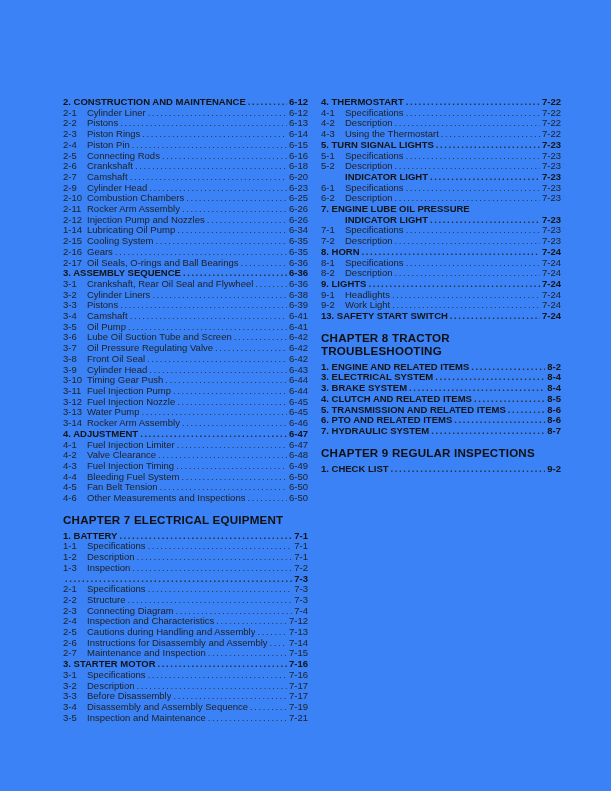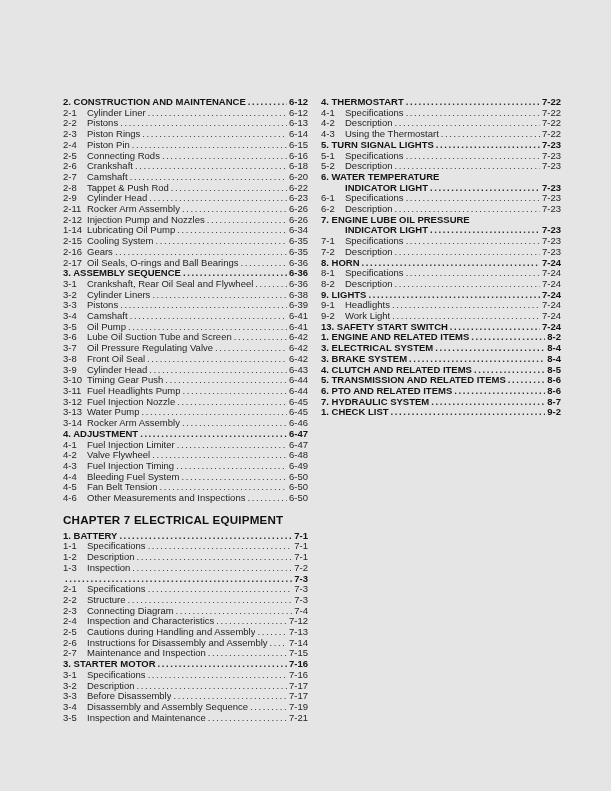--- a/index.html
+++ b/index.html
@@ -1,19 +1,19 @@
 <!DOCTYPE html>
 <html><head>
 <meta charset="utf-8">
 <style>
   * { margin:0; padding:0; box-sizing:border-box; }
   html,body { width:611px; height:791px; }
   body { background:#ffffff; font-family:"Liberation Sans", sans-serif; color:#1f1f1f; }
   .sheet {
-    width:611px; height:791px; background:#e5e5e5;
+    width:611px; height:791px; background:#3b82f6;
     padding:97px 9px 0 63px;
     display:flex; gap:13px; overflow:hidden;
   }
   .col { display:flex; flex-direction:column; }
   .col0 { width:245px; flex:none; }
   .col1 { width:240px; flex:none; }
   .row { display:flex; align-items:baseline; font-size:9.5px; line-height:10.7px; }
   .num { flex:0 0 24px; white-space:nowrap; }
   .lbl { white-space:nowrap; flex:0 1 auto; overflow:hidden; }
   .dots { flex:1 1 0; min-width:4px; overflow:hidden; white-space:nowrap; margin:0 2px; color:#2e2e2e; }
@@ -75,32 +75,32 @@
         <span class="dots"></span>
         <span class="pg">6-18</span>
       </div>
       <div class="row">
         <span class="num">2-7</span>
         <span class="lbl">Camshaft</span>
         <span class="dots"></span>
         <span class="pg">6-20</span>
       </div>
       <div class="row">
-        <span class="num">2-8</span>
-        <span class="lbl">Tappet &amp; Push Rod</span>
-        <span class="dots"></span>
-        <span class="pg">6-22</span>
-      </div>
-      <div class="row">
         <span class="num">2-9</span>
         <span class="lbl">Cylinder Head</span>
         <span class="dots"></span>
         <span class="pg">6-23</span>
       </div>
       <div class="row">
+        <span class="num">2-10</span>
+        <span class="lbl">Combustion Chambers</span>
+        <span class="dots"></span>
+        <span class="pg">6-25</span>
+      </div>
+      <div class="row">
         <span class="num">2-11</span>
         <span class="lbl">Rocker Arm Assembly</span>
         <span class="dots"></span>
         <span class="pg">6-26</span>
       </div>
       <div class="row">
         <span class="num">2-12</span>
         <span class="lbl">Injection Pump and Nozzles</span>
         <span class="dots"></span>
         <span class="pg">6-26</span>
@@ -189,21 +189,21 @@
         <span class="pg">6-43</span>
       </div>
       <div class="row">
         <span class="num">3-10</span>
         <span class="lbl">Timing Gear Push</span>
         <span class="dots"></span>
         <span class="pg">6-44</span>
       </div>
       <div class="row">
         <span class="num">3-11</span>
-        <span class="lbl">Fuel Headlights Pump</span>
+        <span class="lbl">Fuel Injection Pump</span>
         <span class="dots"></span>
         <span class="pg">6-44</span>
       </div>
       <div class="row">
         <span class="num">3-12</span>
         <span class="lbl">Fuel Injection Nozzle</span>
         <span class="dots"></span>
         <span class="pg">6-45</span>
       </div>
       <div class="row">
@@ -224,21 +224,21 @@
         <span class="pg">6-47</span>
       </div>
       <div class="row">
         <span class="num">4-1</span>
         <span class="lbl">Fuel Injection Limiter</span>
         <span class="dots"></span>
         <span class="pg">6-47</span>
       </div>
       <div class="row">
         <span class="num">4-2</span>
-        <span class="lbl">Valve Flywheel</span>
+        <span class="lbl">Valve Clearance</span>
         <span class="dots"></span>
         <span class="pg">6-48</span>
       </div>
       <div class="row">
         <span class="num">4-3</span>
         <span class="lbl">Fuel Injection Timing</span>
         <span class="dots"></span>
         <span class="pg">6-49</span>
       </div>
       <div class="row">
@@ -400,23 +400,20 @@
         <span class="dots"></span>
         <span class="pg">7-23</span>
       </div>
       <div class="row">
         <span class="num">5-2</span>
         <span class="lbl">Description</span>
         <span class="dots"></span>
         <span class="pg">7-23</span>
       </div>
       <div class="row sec">
-        <span class="lbl">6. WATER TEMPERATURE</span>
-      </div>
-      <div class="row sec">
         <span class="lbl sec2indent">INDICATOR LIGHT</span>
         <span class="dots"></span>
         <span class="pg">7-23</span>
       </div>
       <div class="row">
         <span class="num">6-1</span>
         <span class="lbl">Specifications</span>
         <span class="dots"></span>
         <span class="pg">7-23</span>
       </div>
@@ -478,20 +475,21 @@
         <span class="num">9-2</span>
         <span class="lbl">Work Light</span>
         <span class="dots"></span>
         <span class="pg">7-24</span>
       </div>
       <div class="row sec">
         <span class="lbl">13. SAFETY START SWITCH</span>
         <span class="dots"></span>
         <span class="pg">7-24</span>
       </div>
+      <div class="chapter">CHAPTER 8 TRACTOR TROUBLESHOOTING</div>
       <div class="row sec">
         <span class="lbl">1. ENGINE AND RELATED ITEMS</span>
         <span class="dots"></span>
         <span class="pg">8-2</span>
       </div>
       <div class="row sec">
         <span class="lbl">3. ELECTRICAL SYSTEM</span>
         <span class="dots"></span>
         <span class="pg">8-4</span>
       </div>
@@ -513,19 +511,20 @@
       <div class="row sec">
         <span class="lbl">6. PTO AND RELATED ITEMS</span>
         <span class="dots"></span>
         <span class="pg">8-6</span>
       </div>
       <div class="row sec">
         <span class="lbl">7. HYDRAULIC SYSTEM</span>
         <span class="dots"></span>
         <span class="pg">8-7</span>
       </div>
+      <div class="chapter">CHAPTER 9 REGULAR INSPECTIONS</div>
       <div class="row sec">
         <span class="lbl">1. CHECK LIST</span>
         <span class="dots"></span>
         <span class="pg">9-2</span>
       </div>
     </div>
   </div>
 
 </body></html>

